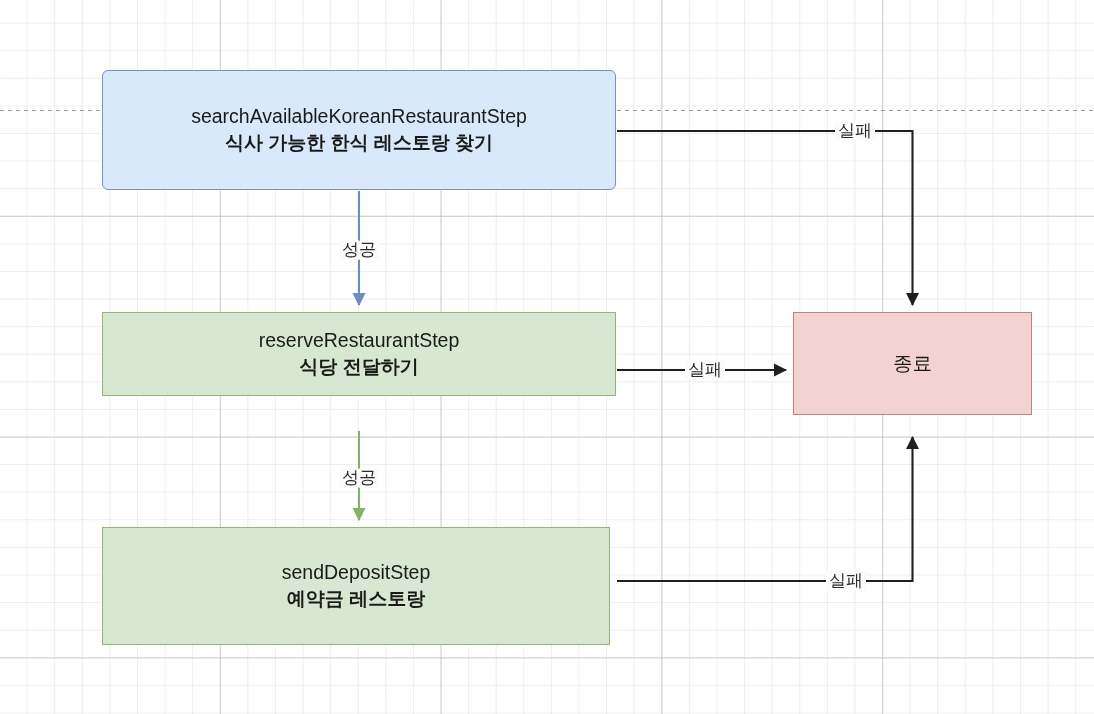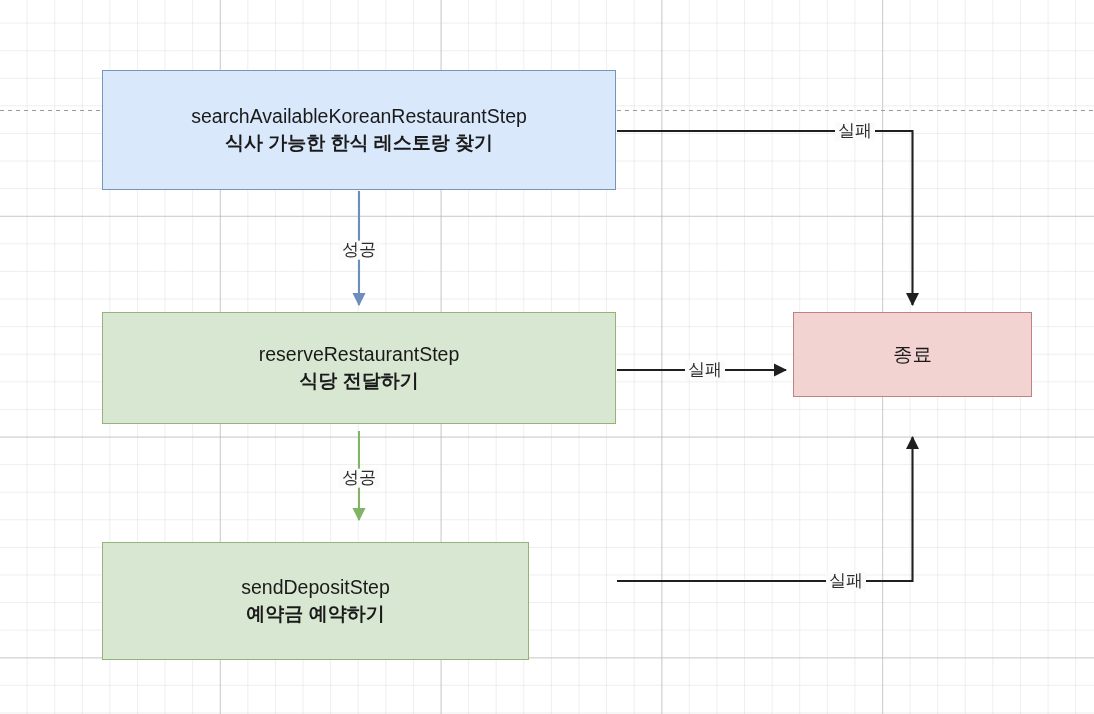--- a/index.html
+++ b/index.html
@@ -46,21 +46,21 @@
     border-width: 1.4px;
     border-style: solid;
     line-height: 1.33;
   }
   .node .ln {
     display: block;
     white-space: nowrap;
   }
   .node .ln-1 { font-size: 19.5px; color: #1a1a1a; }
   .node .ln-2 { font-size: 19px; color: #1a1a1a; font-weight: bold; }
-  .node-blue  { background: #dae8fc; border-color: #7794bd; }
+  .node-blue  { background: #dae8fc; border-color: #7794bd; border-radius: 6px; }
   .node-green { background: #d8e7d2; border-color: #93b377; }
   .node-red   { background: #f3d2d2; border-color: #bd8383; }
   .edge-label {
     position: absolute;
     font-size: 17px;
     color: #2b2b2b;
     background: #fbfbfb;
     padding: 0 3px;
     white-space: nowrap;
     transform: translate(-50%, -50%);
@@ -97,31 +97,31 @@
     <path d="M 359 431 L 359 520" fill="none" stroke="#82b366" stroke-width="2.1" marker-end="url(#arrow-green)"></path>
 
     <path d="M 617 581 L 912.5 581 L 912.5 437" fill="none" stroke="#1f1f1f" stroke-width="2.1" marker-end="url(#arrow-black)"></path>
   </svg>
 
   <div class="node node-blue" style="left:102px; top:70px; width:514px; height:120px;">
     <span class="ln ln-1">searchAvailableKoreanRestaurantStep</span>
     <span class="ln ln-2">식사 가능한 한식 레스토랑 찾기</span>
   </div>
 
-  <div class="node node-green" style="left:102px; top:312px; width:514px; height:112px;">
+  <div class="node node-green" style="left:102px; top:312px; width:514px; height:84px;">
     <span class="ln ln-1">reserveRestaurantStep</span>
     <span class="ln ln-2">식당 전달하기</span>
   </div>
 
-  <div class="node node-green" style="left:102px; top:527px; width:427px; height:118px;margin-top:15px;">
+  <div class="node node-green" style="left:102px; top:527px; width:508px; height:118px;">
     <span class="ln ln-1">sendDepositStep</span>
-    <span class="ln ln-2">예약금 예약하기</span>
+    <span class="ln ln-2">예약금 레스토랑</span>
   </div>
 
-  <div class="node node-red" style="left:793px; top:312px; width:239px; height:85px;">
+  <div class="node node-red" style="left:793px; top:312px; width:239px; height:103px;">
     <span class="ln ln-1">종료</span>
   </div>
 
   <div class="edge-label" style="left:855px; top:131px;">실패</div>
 
   <div class="edge-label" style="left:359px; top:250px;">성공</div>
 
   <div class="edge-label" style="left:705px; top:370px;">실패</div>
 
   <div class="edge-label" style="left:359px; top:478px;">성공</div>

